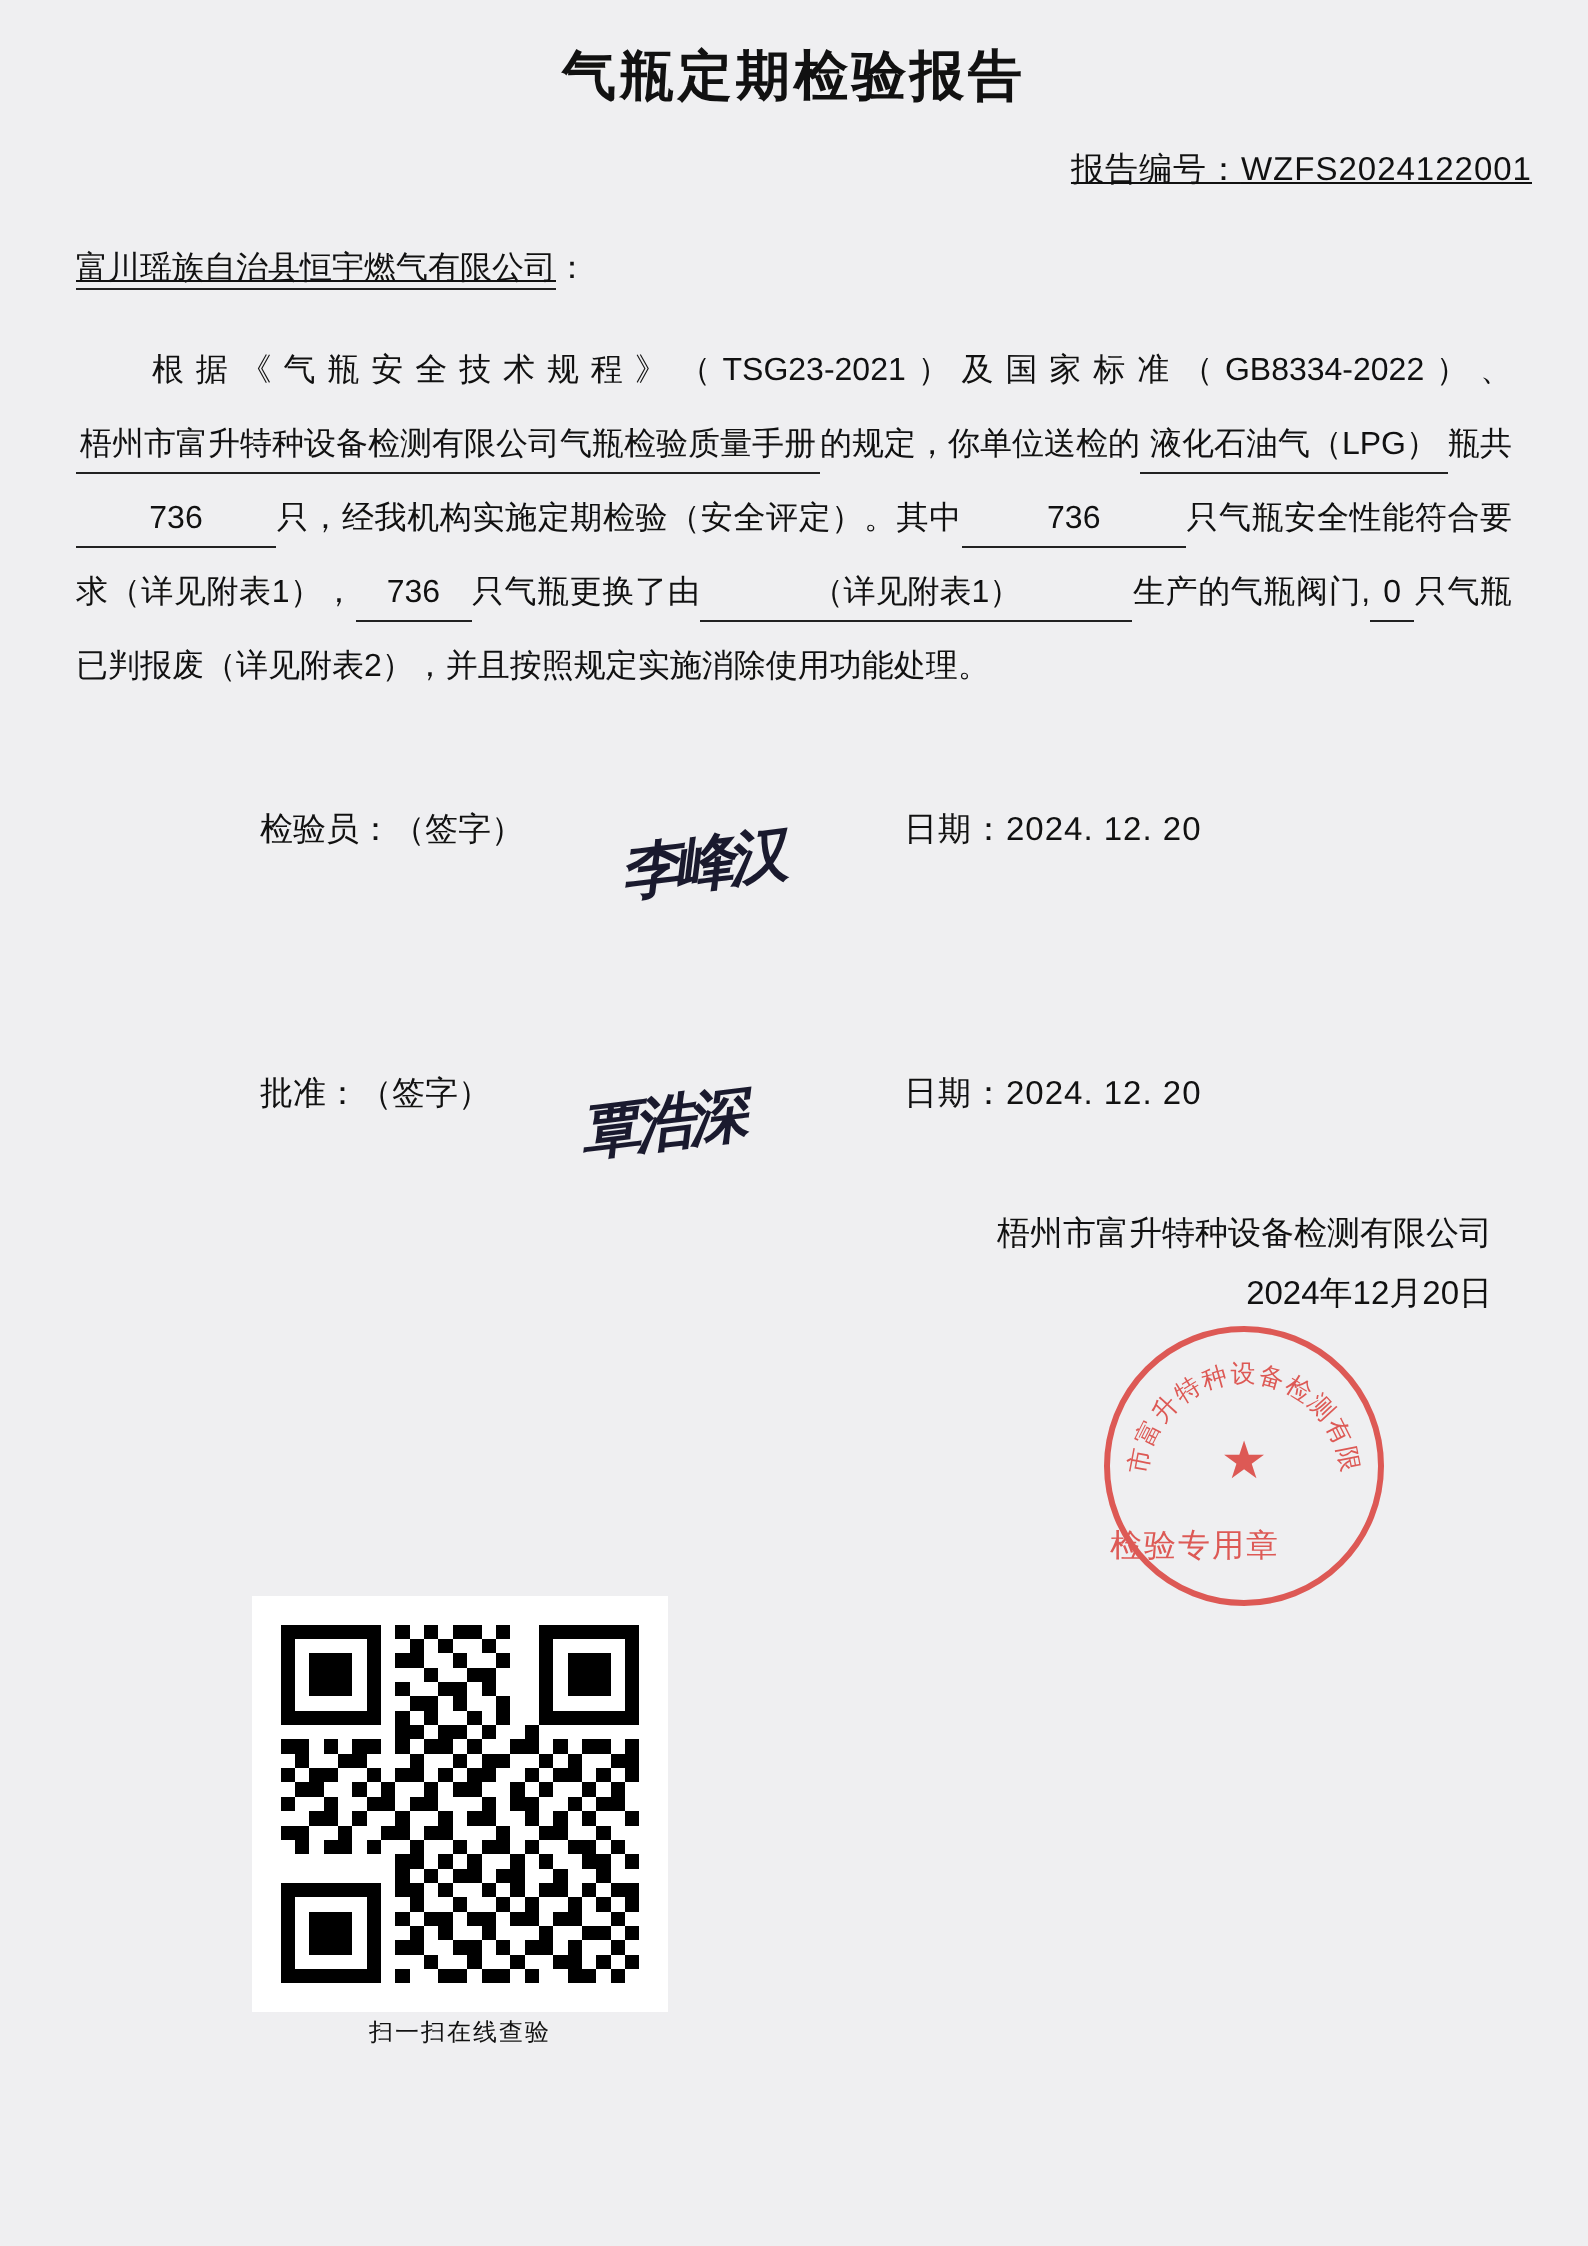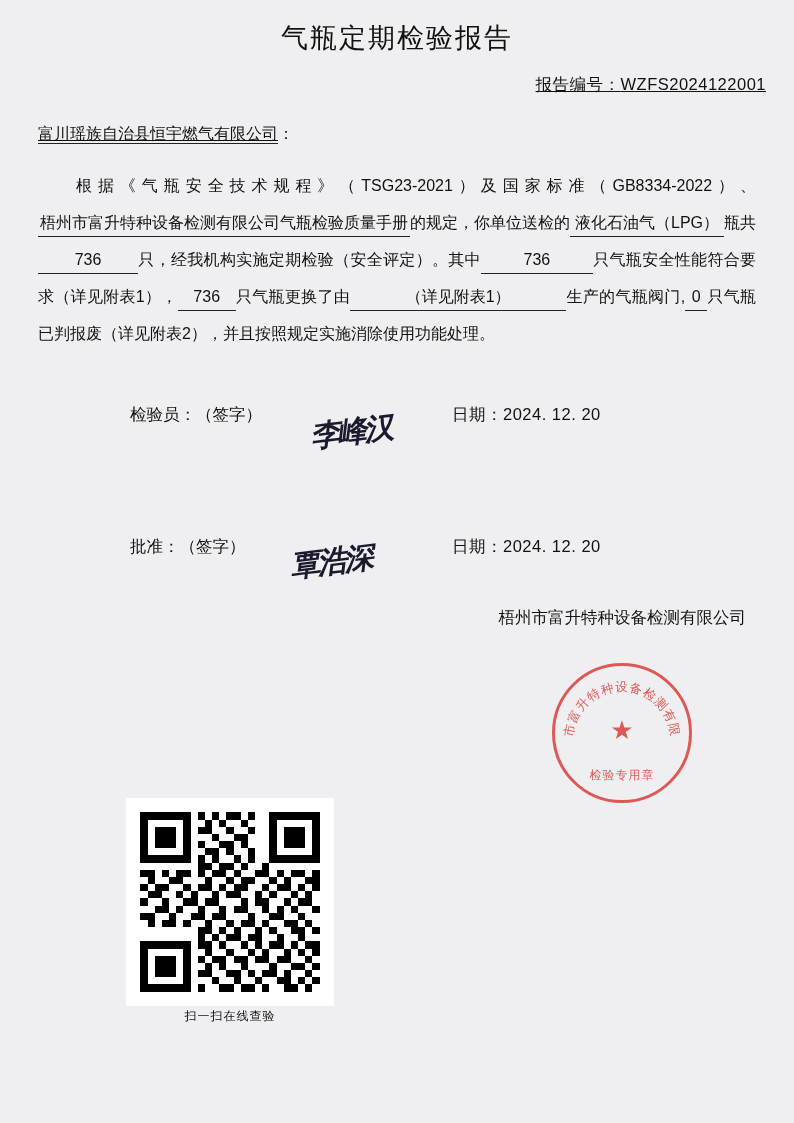--- a/index.html
+++ b/index.html
@@ -17,21 +17,21 @@
   }
   .page {
     position: absolute;
     left: 0; top: 0;
     width: 794px;
     height: 1123px;
   }
   .title {
     text-align: center;
     font-size: 27px;
-    font-weight: normal;
+    font-weight: bold;
     letter-spacing: 2px;
     margin-top: 20px;
     font-family: "DejaVu Sans", sans-serif;
   }
   .report-no {
     text-align: right;
     font-size: 16.5px;
     margin-top: 18px;
     padding-right: 28px;
     letter-spacing: 0.5px;
@@ -124,22 +124,22 @@
     position: absolute;
     left: 50%; top: 50%;
     transform: translate(-50%,-58%);
     font-size: 26px;
     color: #d8302a;
   }
   .stamp .stamp-sub {
     position: absolute;
     left: 0; right: 0;
     bottom: 16px;
-    text-align: center;
-    font-size: 12px;
+    text-align: left;
+    font-size: 16px;
     letter-spacing: 1px;
   }
   .stamp .arc {
     position: absolute;
     left: 0; top: 0;
     width: 134px; height: 134px;
   }
   .arc text { font-size: 12.5px; fill: #d8302a; letter-spacing: 1px; font-family: "Liberation Sans", sans-serif;}
 
   .qr-wrap {
@@ -203,20 +203,21 @@
   <div class="sig-block approve-block">
     <div class="sig-row">
       <span class="sig-label">批准：（签字）</span>
       <span class="handwrite hw2">覃浩深</span>
       <span class="sig-date"><span>日期：</span><span>2024. 12. 20</span></span>
     </div>
   </div>
 
   <div class="company-line">
     <div>梧州市富升特种设备检测有限公司</div>
+    <div>2024年12月20日</div>
   </div>
 
   <div class="stamp">
     <svg class="arc" viewBox="0 0 134 134">
       <defs>
         <path id="arcpath" d="M 18,74 A 49,49 0 1 1 116,74"></path>
       </defs>
       <text><textPath href="#arcpath" startOffset="50%" text-anchor="middle">梧州市富升特种设备检测有限公司</textPath></text>
     </svg>
     <div class="star">★</div>

